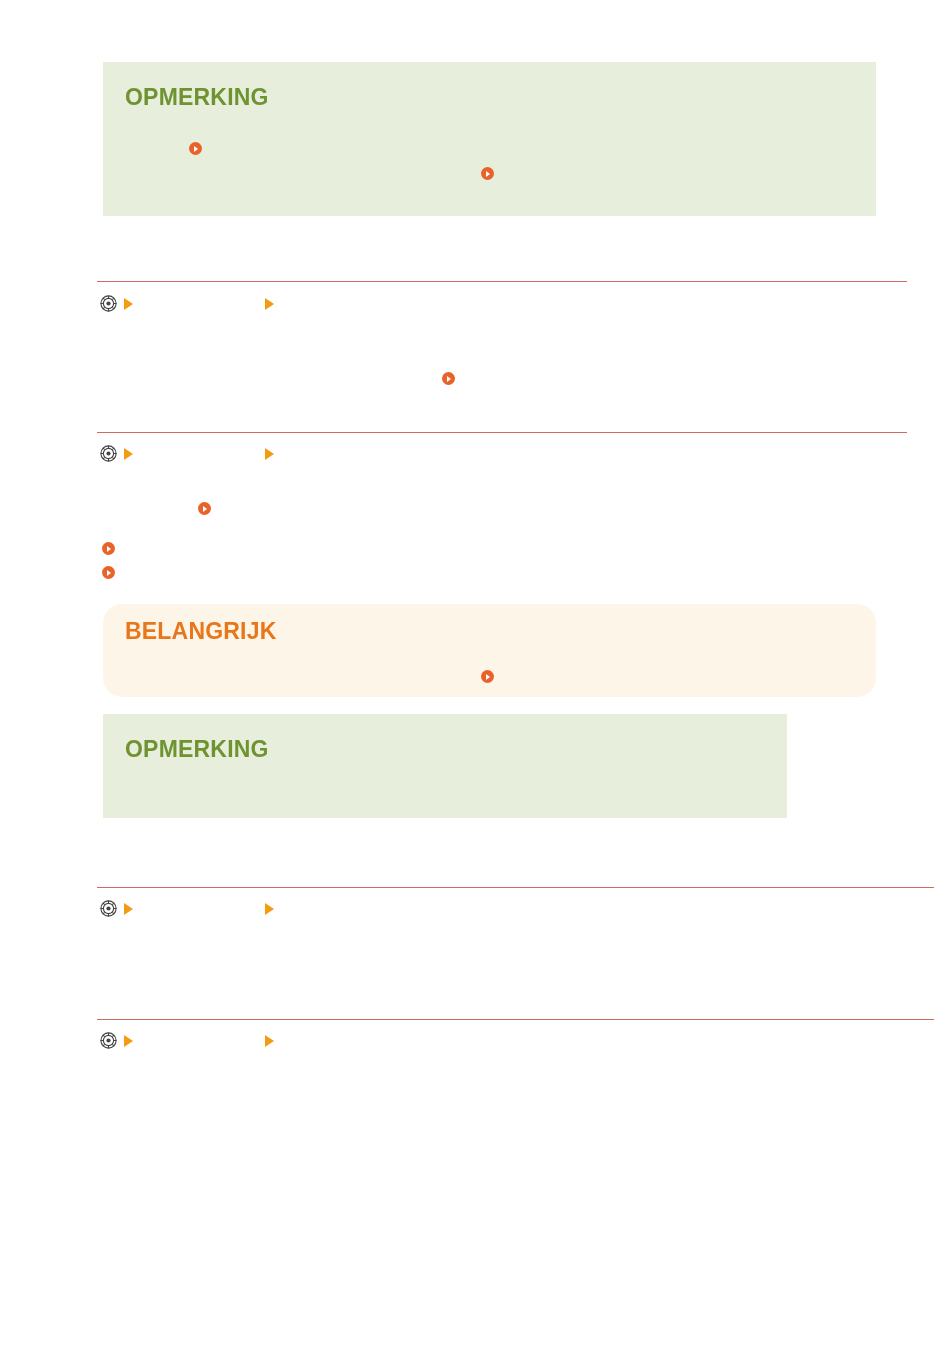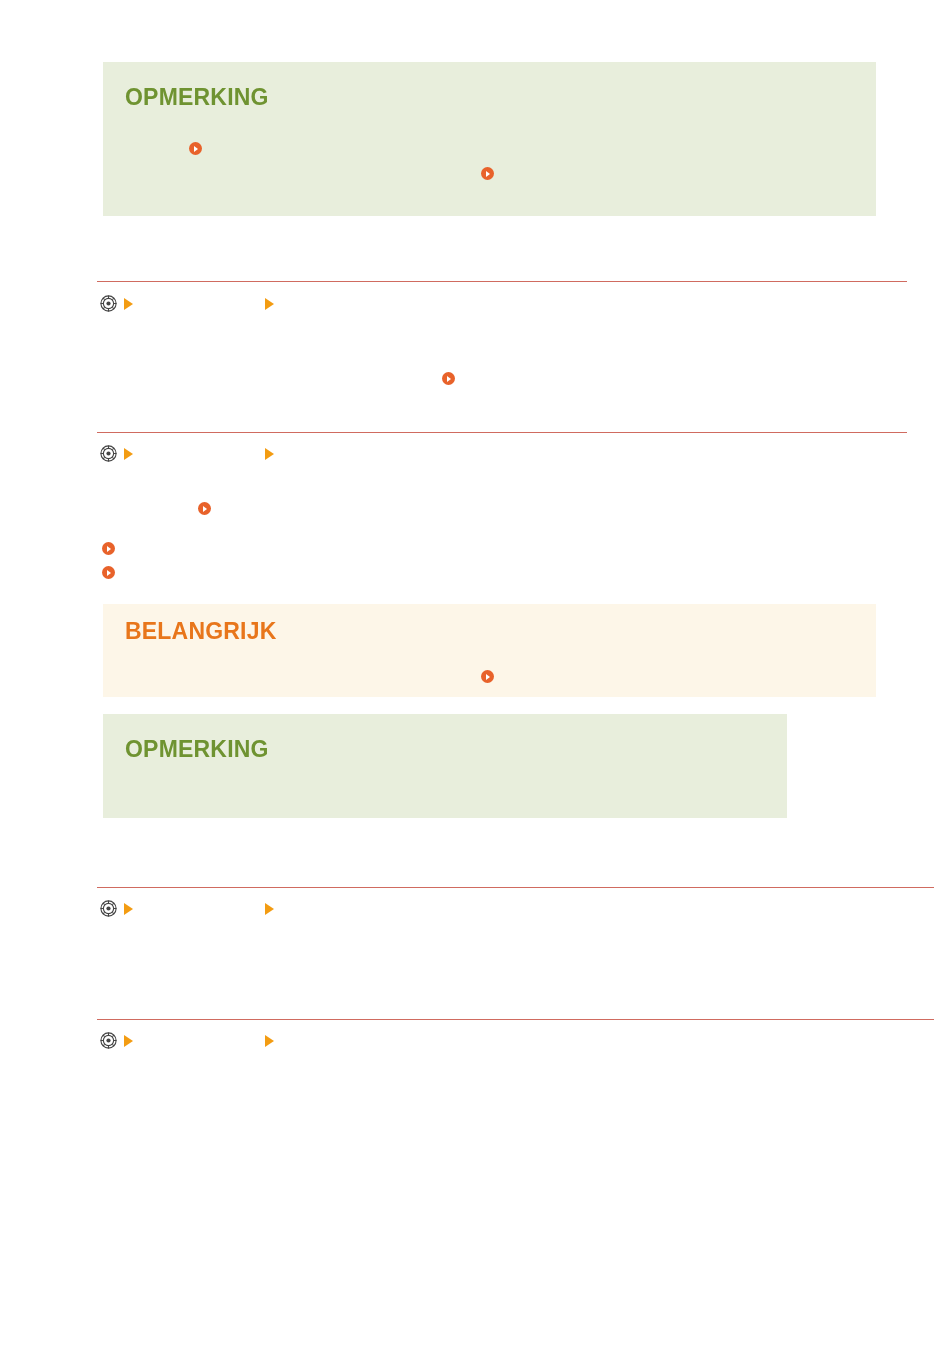--- a/index.html
+++ b/index.html
@@ -25,20 +25,21 @@
   
   .callout {
     position: absolute;
     box-sizing: border-box;
   }
   .callout-note {
     background: #e8eedc;
   }
   .callout-important {
     background: #fdf6e8;
+    border-radius: 19px;
   }
   .callout-title {
     font-size: 23px;
     font-weight: bold;
     letter-spacing: 0.2px;
     line-height: 1.1;
   }
   .title-note {
     color: #6f9331;
   }

